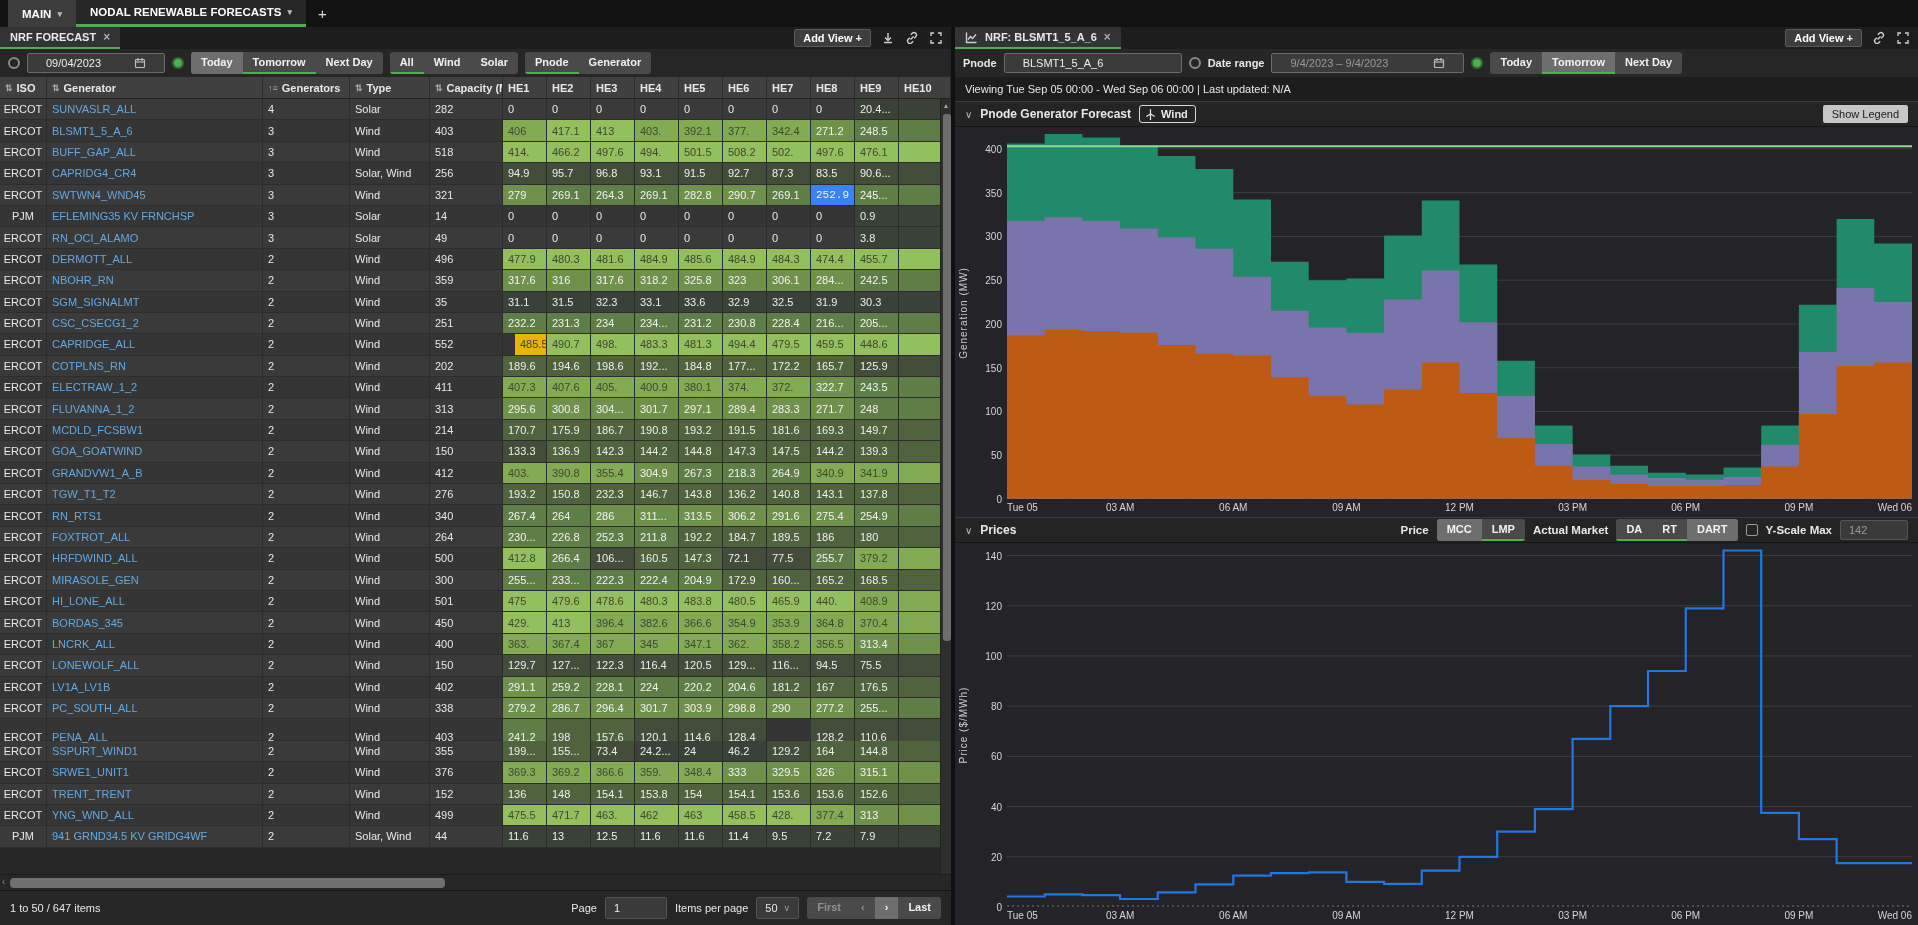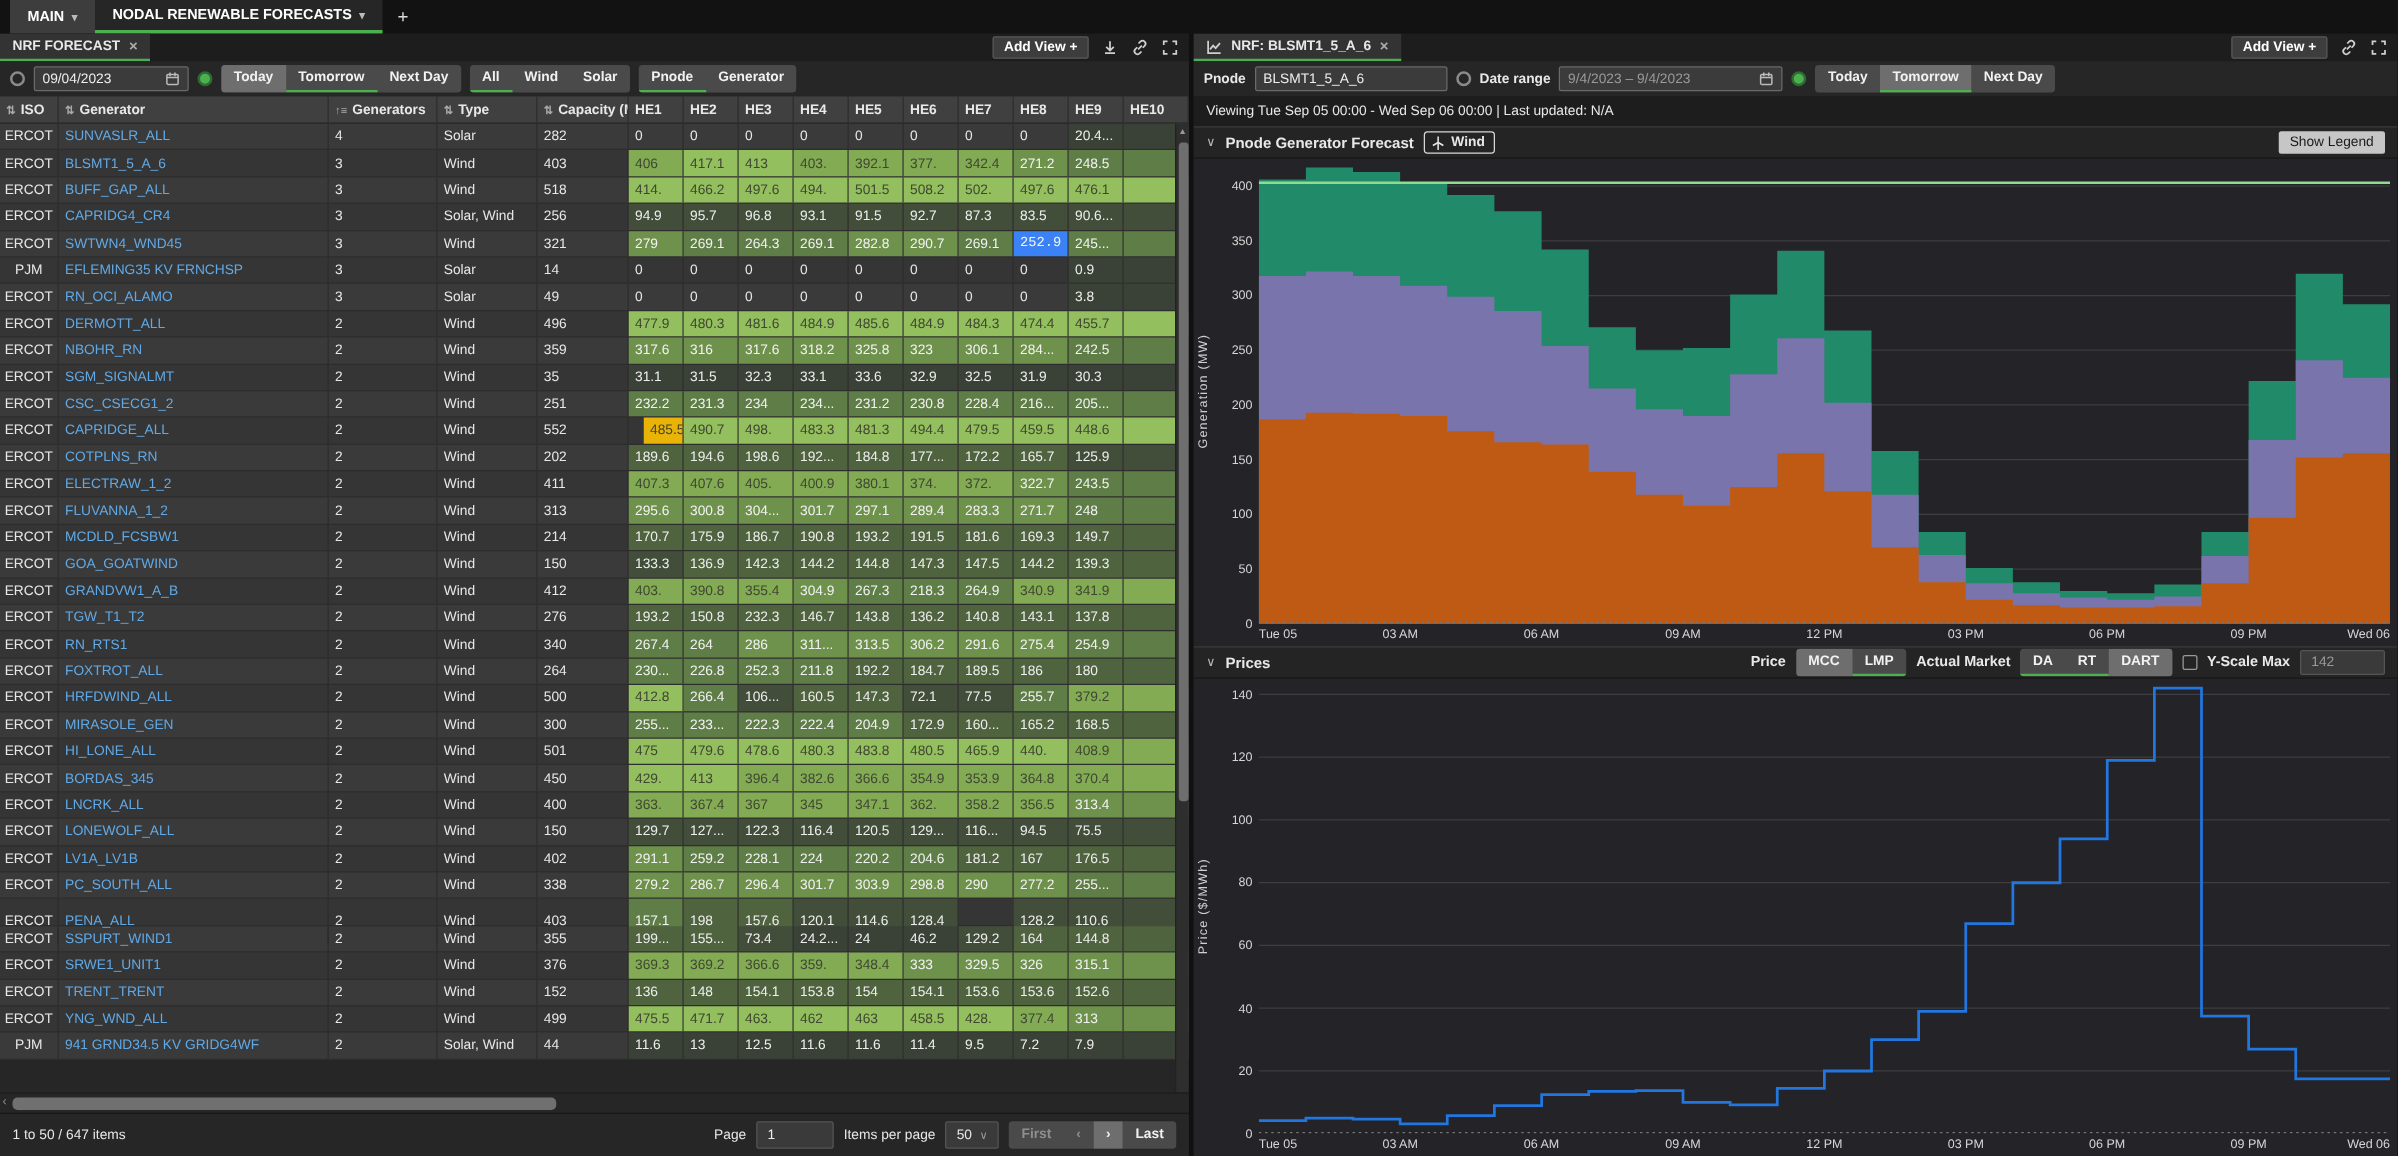--- a/index.html
+++ b/index.html
@@ -20,21 +20,21 @@
   .subtab .close { color:#aaa; font-size:12px; cursor:pointer; }
   .strip-right { display:flex; align-items:center; gap:10px; padding-right:8px;margin-left:28px; }
   .addview { background:#3d3d3d; border:1px solid #5a5a5a; color:#fff; font-weight:bold;
     font-size:11px; padding:2px 8px; border-radius:2px; cursor:pointer; }
   .ticon { display:inline-flex; align-items:center; cursor:pointer; }
   .ticon svg { stroke:#cfcfcf; fill:none; stroke-width:1.4; }
   .controls { height:28px; display:flex; align-items:center; gap:7px; padding:0 8px; background:#262626; }
   .ring { width:12px; height:12px; border:2px solid #8a8a8a; border-radius:50%; }
   .gdot { width:12px; height:12px; background:#4caf50; border:2px solid #2e6b30; border-radius:50%; }
   .tinput { background:#3b3b3b; border:1px solid #6a6a6a; border-radius:2px; color:#eee;
-    height:20px; padding:0 6px; font-size:11px; display:flex; align-items:center; gap:18px; }
+    height:20px; padding:0 18px; font-size:11px; display:flex; align-items:center; gap:8px; }
   .tinput input { background:transparent; border:none; color:#eee; font-size:11px; width:80px;
     font-family:"Liberation Sans", sans-serif; outline:none; }
   .tinput svg { stroke:#bbb; fill:none; stroke-width:1.2; }
   .btngroup { display:flex; align-items:stretch; height:22px; background:#4a4a4a; border-radius:3px; overflow:hidden; }
   .seg { display:flex; align-items:center; padding:0 10px; font-size:11px; font-weight:bold; color:#f2f2f2;
     cursor:pointer; border-bottom:2px solid transparent; }
   .seg.light { background:#6e6e6e; }
   .seg.uline { border-bottom:2px solid #4caf50; }
   .info-row { height:26px; display:flex; align-items:center; justify-content:space-between; padding:0 8px; }
   .search { width:185px; height:20px; background:#3f3f3f; border:1px solid #555; border-radius:2px;
@@ -777,21 +777,21 @@
             <div class="td" style="background: rgb(95, 125, 70);"></div>
           </div>
           <div class="tr gridrow alt">
             <div class="td center">ERCOT</div>
             <div class="td">
               <span class="genlink">PENA_ALL</span>
             </div>
             <div class="td">2</div>
             <div class="td">Wind</div>
             <div class="td">403</div>
-            <div class="td" style="background: rgb(95, 125, 70); color: rgb(242, 242, 242);">157.1</div>
+            <div class="td" style="background: rgb(95, 125, 70); color: rgb(242, 242, 242);">241.2</div>
             <div class="td" style="background: rgb(79, 99, 63); color: rgb(238, 238, 238);">198</div>
             <div class="td" style="background: rgb(79, 99, 63); color: rgb(238, 238, 238);">157.6</div>
             <div class="td" style="background: rgb(66, 78, 58); color: rgb(238, 238, 238);">120.1</div>
             <div class="td" style="background: rgb(66, 78, 58); color: rgb(238, 238, 238);">114.6</div>
             <div class="td" style="background: rgb(66, 78, 58); color: rgb(238, 238, 238);">128.4</div>
             <div class="td" style="background: rgb(79, 99, 63); color: rgb(238, 238, 238); margin-top: 36px;">139.7</div>
             <div class="td" style="background: rgb(66, 78, 58); color: rgb(238, 238, 238);">128.2</div>
             <div class="td" style="background: rgb(66, 78, 58); color: rgb(238, 238, 238);">110.6</div>
             <div class="td" style="background: rgb(66, 78, 58);"></div>
           </div>

